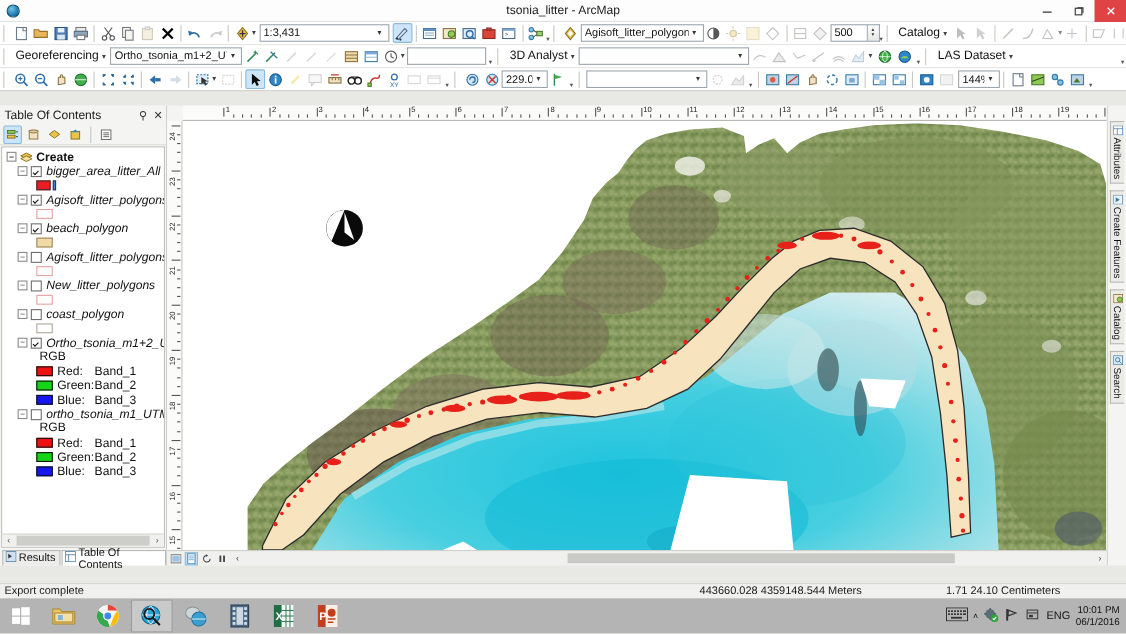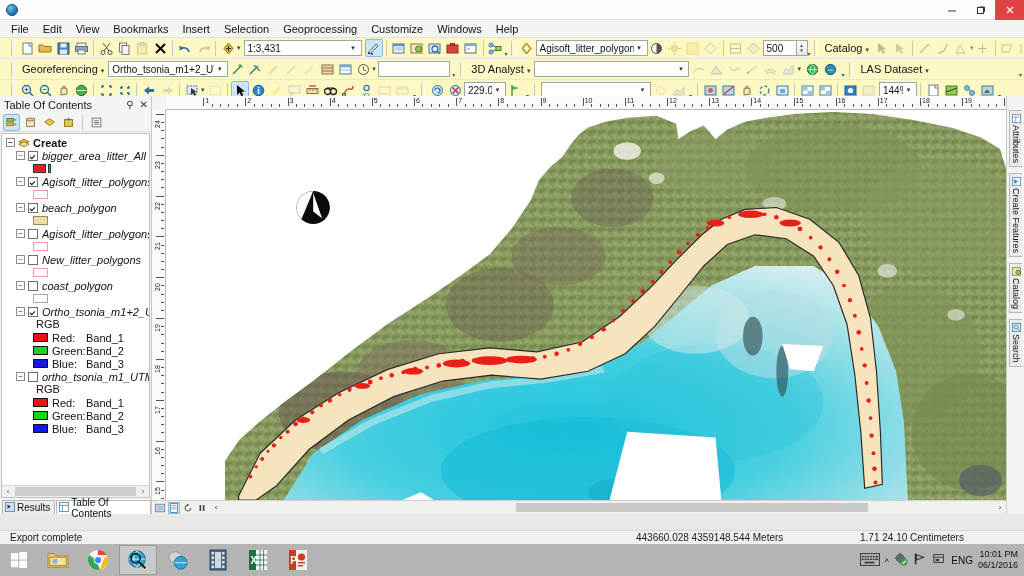--- a/index.html
+++ b/index.html
@@ -41,22 +41,22 @@
 
   
   .menubar {
     height: 18px; background: #f4f4f2; display: flex; align-items: center;
     padding-left: 4px; border-bottom: 1px solid #e0e0dd;
   }
   .menu-item { padding: 1px 7px; font-size: 11px; color: #111; }
 
   
   .toolbar-row {
-    height: 21px; background: #fef9c3; display: flex; align-items: center;
-    border-bottom: 1px solid #e4e4e1; padding-left: 8px;
+    height: 21px; background: #ffffff; display: flex; align-items: center;
+    border-bottom: 1px solid #e4e4e1; padding-left: 0;
   }
   .tb-grip {
     width: 4px; height: 15px; margin: 0 3px;
     border-left: 1px solid #c6c6c2; border-right: 1px solid #fdfdfd;
     flex: 0 0 auto;
   }
   .tb-sep { width:1px; height:15px; background:#c8c8c4; margin:0 3px; flex:0 0 auto;}
   .tb-label { padding: 0 4px; font-size: 11px; color:#111; white-space:nowrap; }
   .tb-label .arr { font-size: 7px; margin-left: 3px; color:#444; }
   .tb-btn {
@@ -186,21 +186,21 @@
     border:1px solid #b9b9b5; border-right:none; background:#ebebe8;
     padding: 3px 1px; display:flex; align-items:center; gap:2px;
   }
 
   
   .statusbar {
     position:absolute; left:0; right:0; bottom:32px; height:14px;
     background:#f0f0ee; border-top:1px solid #d6d6d2; display:flex;
     align-items:center; font-size:10px; color:#1a1a1a;
   }
-  .sb-msg { padding-left:10px; }
+  .sb-msg { padding-left:4px; }
   .sb-coords { position:absolute; left:636px; }
   .sb-units  { position:absolute; left:860px; }
 
   
   .taskbar {
     position:absolute; left:0; right:0; bottom:0; height:32px;
     background:#b4b4b4; display:flex; align-items:center;
   }
   .tb-start { width:38px; height:32px; display:flex; align-items:center; justify-content:center;}
   .tb-app { width:38px; height:30px; display:flex; align-items:center; justify-content:center;
@@ -212,20 +212,21 @@
 </style>
 </head>
 <body>
 
 <div id="app">
 
   <div class="titlebar">
     <div class="app-icon">
         <div class="globe"></div>
       </div>
+    <div class="title-text">tsonia_litter - ArcMap</div>
     <div class="win-btns">
       <div class="win-btn">
         <svg width="10" height="10">
             <line x1="1" y1="6" x2="9" y2="6" stroke="#333" stroke-width="1"></line>
           </svg>
       </div>
       <div class="win-btn">
         <svg width="10" height="10">
             <rect x="1.5" y="2.5" width="6" height="6" fill="none" stroke="#333" stroke-width="1"></rect>
             <polyline points="3.5,2 8.5,2 8.5,7" fill="none" stroke="#333" stroke-width="1"></polyline>
@@ -233,32 +234,20 @@
       </div>
       <div class="win-btn close">
         <svg width="10" height="10">
             <line x1="2" y1="2" x2="8" y2="8" stroke="#fff" stroke-width="1.2"></line>
             <line x1="8" y1="2" x2="2" y2="8" stroke="#fff" stroke-width="1.2"></line>
           </svg>
       </div>
     </div>
   </div>
 
-  <div class="menubar">
-    <div class="menu-item">File</div>
-    <div class="menu-item">Edit</div>
-    <div class="menu-item">View</div>
-    <div class="menu-item">Bookmarks</div>
-    <div class="menu-item">Insert</div>
-    <div class="menu-item">Selection</div>
-    <div class="menu-item">Geoprocessing</div>
-    <div class="menu-item">Customize</div>
-    <div class="menu-item">Windows</div>
-    <div class="menu-item">Help</div>
-  </div>
 
   <div class="toolbar-row">
     <div class="tb-grip"></div>
     <div class="tb-btn">
       <svg class="ic" viewBox="0 0 15 15">
           <rect x="3" y="2" width="9" height="11" fill="#fff" stroke="#6b7b8c"></rect>
           <polyline points="9,2 9,5 12,5" fill="none" stroke="#6b7b8c"></polyline>
         </svg>
     </div>
     <div class="tb-btn">

